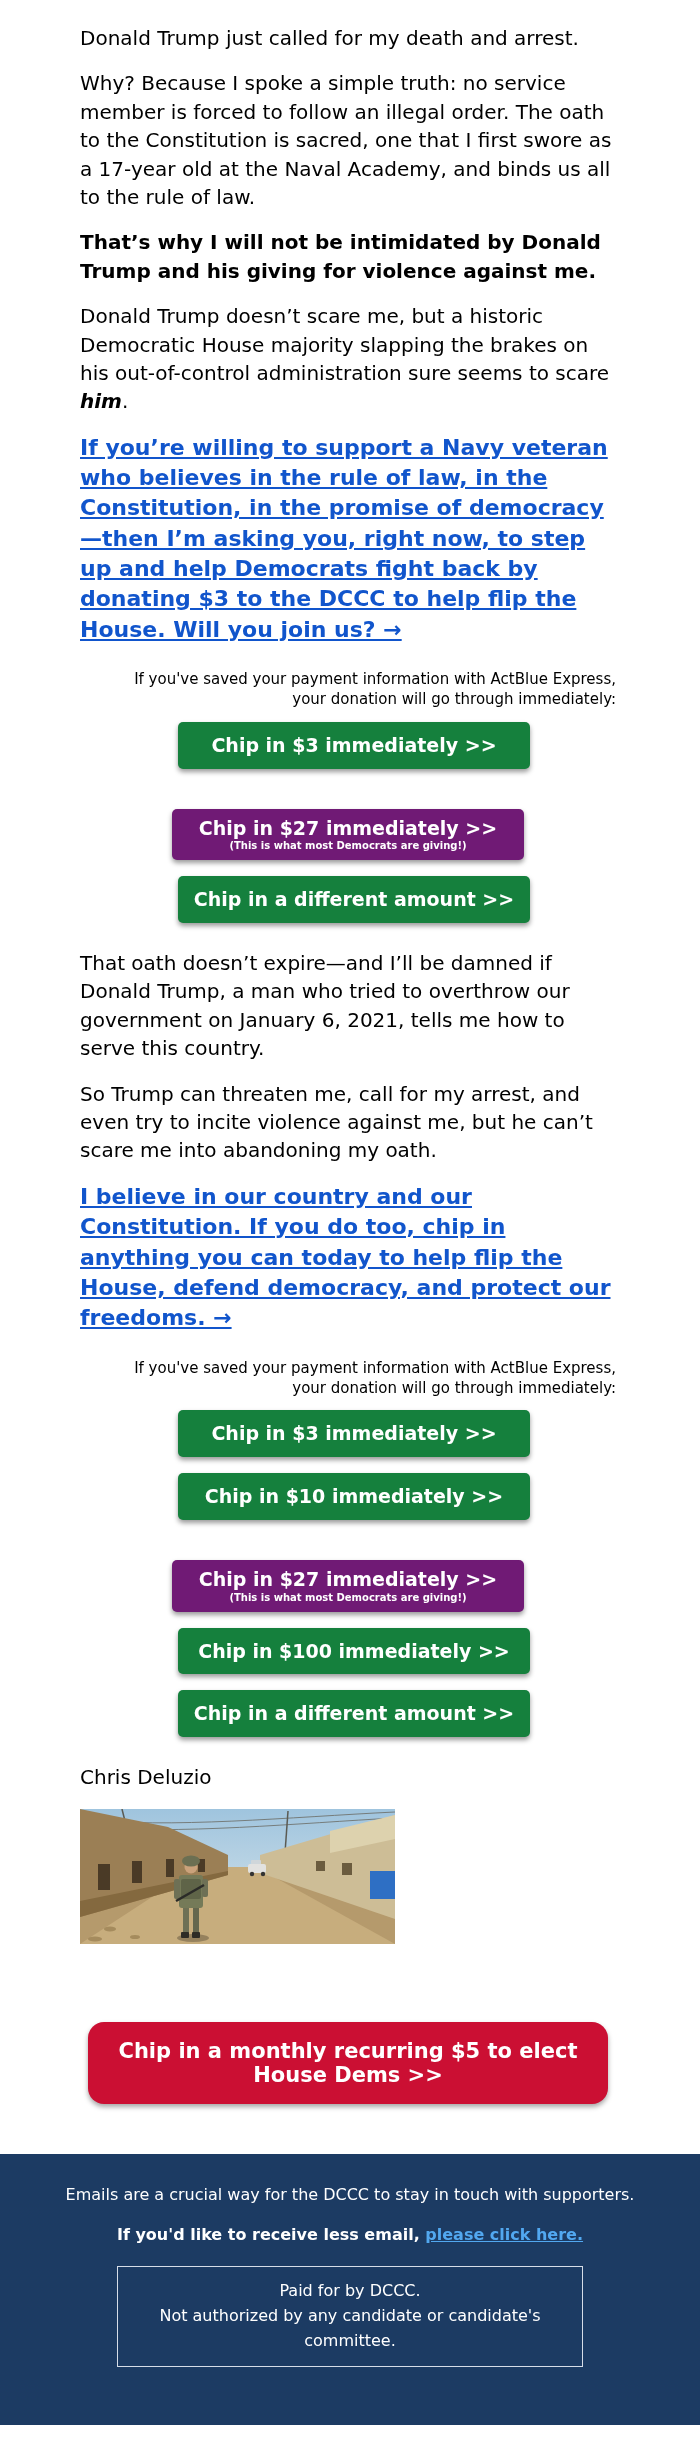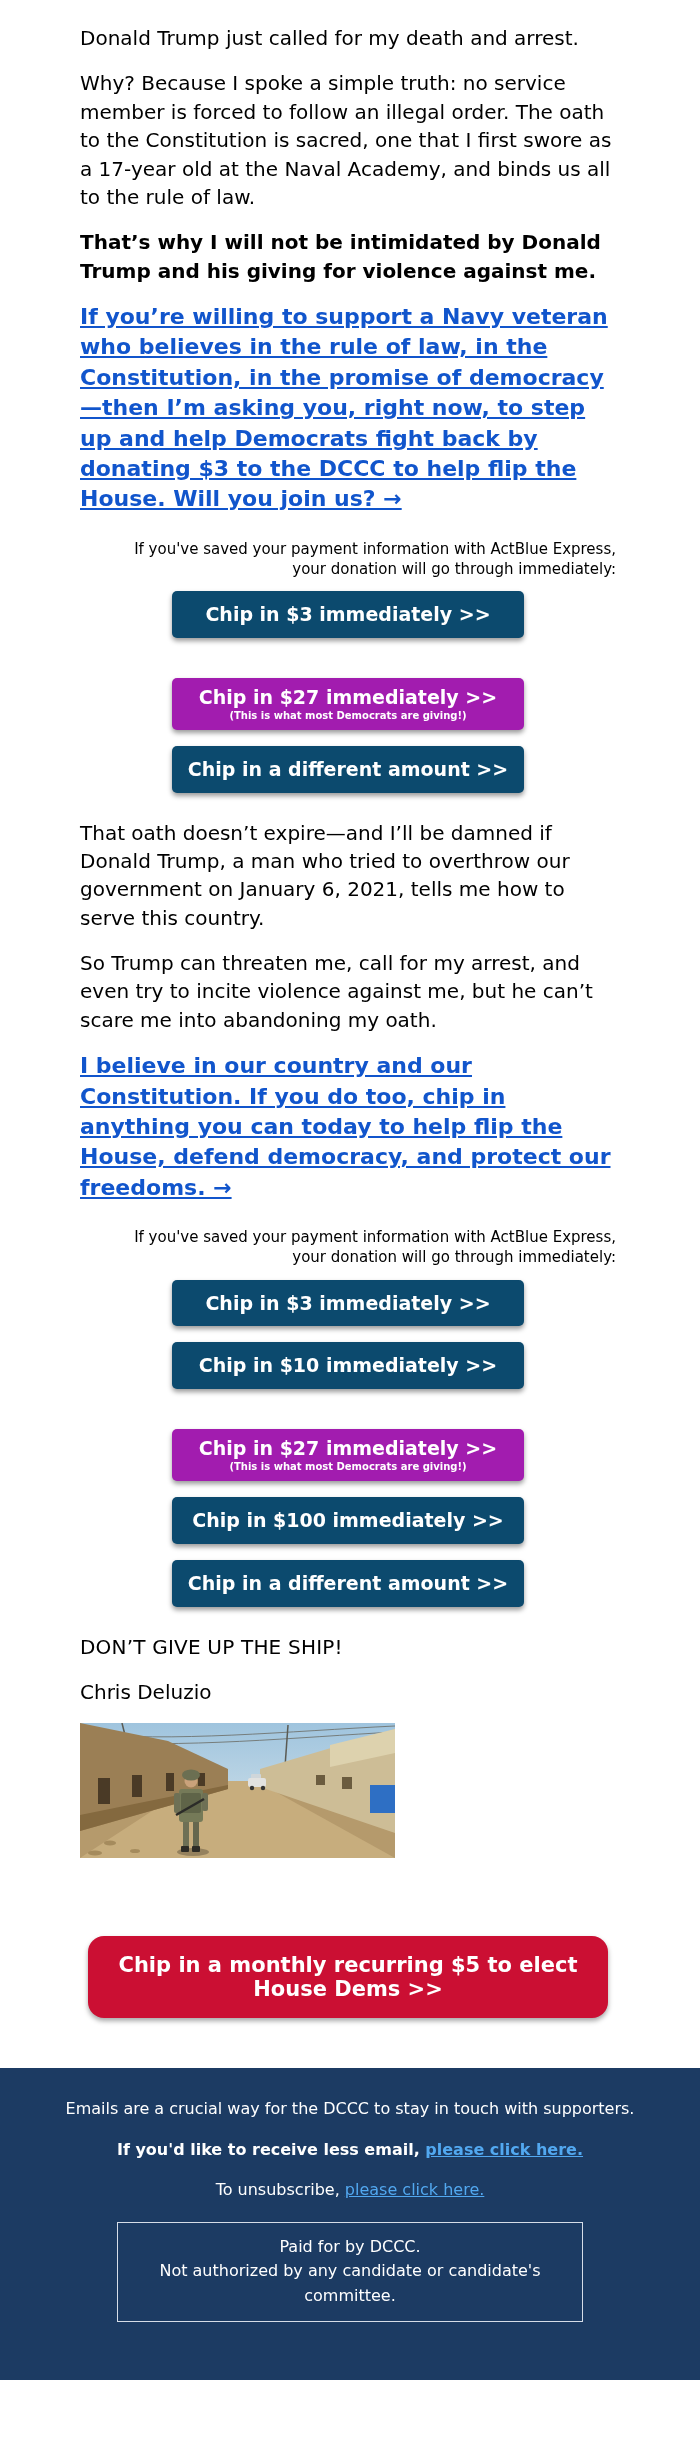--- a/index.html
+++ b/index.html
@@ -7,40 +7,41 @@
   .page{width:700px;margin:0 auto;background:#fff;}
   .content{padding:24px 84px 0 80px;}
   .content p{font-size:20px;line-height:1.42;margin:0 0 17px 0;}
   .bold{font-weight:bold;}
   .big-link{display:block;font-size:22px;font-weight:bold;line-height:1.38;color:#1155cc;text-decoration:underline;margin:6px 0 24px 0;cursor:pointer;}
   .actblue-note{text-align:right;font-size:15px;line-height:1.35;margin:0 0 12px 0;}
   .btn-group{margin:0 auto 26px auto;width:352px;}
   .btn{display:block;width:352px;box-sizing:border-box;margin:0 auto 16px auto;text-align:center;color:#fff;font-weight:bold;font-size:19px;line-height:1.2;text-decoration:none;border-radius:5px;padding:12px 6px;box-shadow:0 3px 5px rgba(0,0,0,0.40);cursor:pointer;}
   .btn span{display:block;}
   .btn .btn-sub{font-size:10px;font-weight:bold;margin-top:1px;}
-  .btn.blue{background:#0c4a6e;}
-  .btn.red{background:#a21caf;padding:8px 6px;margin-top:40px;}
+  .btn.blue{background:#15803d;margin-left:6px;}
+  .btn.red{background:#701a75;padding:8px 6px;margin-top:40px;}
   .photo-wrap{margin:4px 0 78px 0;line-height:0;}
   .monthly-wrap{text-align:center;margin:0 0 50px 0;}
   .btn-monthly{display:inline-block;width:520px;box-sizing:border-box;background:#cb0f33;color:#fff;font-weight:bold;font-size:21px;text-align:center;text-decoration:none;border-radius:16px;padding:17px 8px;box-shadow:0 3px 5px rgba(0,0,0,0.35);cursor:pointer;}
   .footer{background:#1c3b63;color:#ffffff;text-align:center;padding:30px 30px 38px 30px;}
   .footer p{font-size:16px;line-height:1.4;margin:0 0 18px 0;}
   .flink{color:#52a8f0;text-decoration:underline;cursor:pointer;}
   .paid-box{display:inline-block;border:1px solid #d6dde8;padding:12px 22px;margin:2px 0 20px 0;font-size:16px;line-height:1.55;max-width:420px;}
   .ship-line{letter-spacing:0.2px;}
 </style>
 </head>
 <body>
 
 <div class="page">
   <div class="content">
 
     <p>Donald Trump just called for my death and arrest.</p>
     <p>Why? Because I spoke a simple truth: no service member is forced to follow an illegal order. The oath to the Constitution is sacred, one that I first swore as a 17-year old at the Naval Academy, and binds us all to the rule of law.</p>
     <p class="bold">That’s why I will not be intimidated by Donald Trump and his giving for violence against me.</p>
+    <p><span>Donald Trump doesn’t scare me, but a historic Democratic House majority slapping the brakes on his out-of-control administration sure seems to scare </span><strong><em>him</em></strong><span>.</span></p>
 
     <a href="#" class="big-link">If you’re willing to support a Navy veteran who believes in the rule of law, in the Constitution, in the promise of democracy—then I’m asking you, right now, to step up and help Democrats fight back by donating $3 to the DCCC to help flip the House. Will you join us? →</a>
 
     <div class="actblue-note">
       <div>If you've saved your payment information with ActBlue Express,</div>
       <div>your donation will go through immediately:</div>
     </div>
 
     <div class="btn-group">
       <a href="#" class="btn blue">
@@ -77,21 +78,20 @@
           <span class="btn-sub">(This is what most Democrats are giving!)</span>
         </a>
       <a href="#" class="btn blue">
           <span>Chip in $100 immediately &gt;&gt;</span>
         </a>
       <a href="#" class="btn blue">
           <span>Chip in a different amount &gt;&gt;</span>
         </a>
     </div>
 
-    <p class="ship-line">DON’T GIVE UP THE SHIP!</p>
     <p>Chris Deluzio</p>
 
     <div class="photo-wrap">
       <svg width="315" height="135" viewBox="0 0 315 135" xmlns="http://www.w3.org/2000/svg" role="img">
         <defs>
           <linearGradient id="sky" x1="0" y1="0" x2="0" y2="1">
             <stop offset="0" stop-color="#9fc4de"></stop>
             <stop offset="1" stop-color="#dde8ec"></stop>
           </linearGradient>
         </defs>
@@ -143,21 +143,20 @@
     </div>
 
     <div class="monthly-wrap">
       <a href="#" class="btn-monthly">Chip in a monthly recurring $5 to elect House Dems &gt;&gt;</a>
     </div>
   </div>
 
   <div class="footer">
     <p>Emails are a crucial way for the DCCC to stay in touch with supporters.</p>
     <p class="bold"><span>If you'd like to receive less email, </span><a href="#" class="flink">please click here.</a></p>
-    <p><span>To unsubscribe, </span><a href="#" class="flink">please click here.</a></p>
     <div class="paid-box">
       <div>Paid for by DCCC.</div>
       <div>Not authorized by any candidate or candidate's committee.</div>
       
       
     </div>
     
     
     
     

